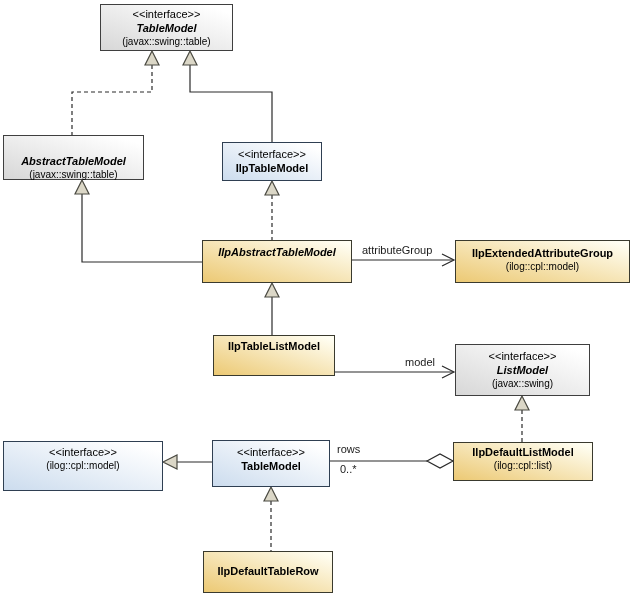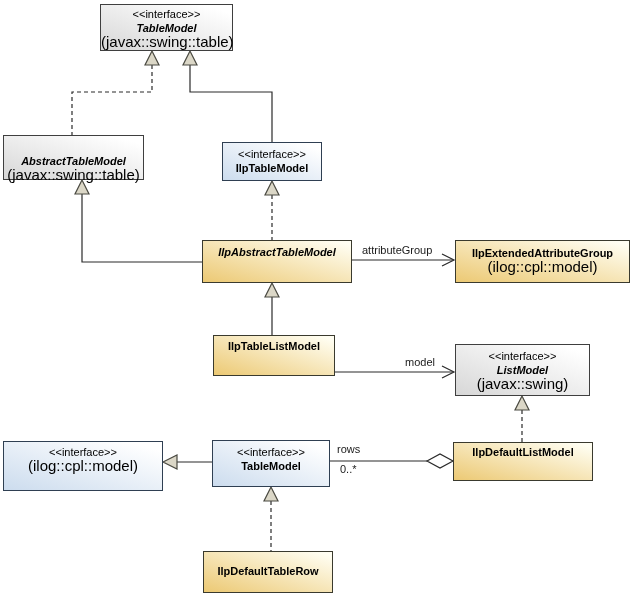--- a/index.html
+++ b/index.html
@@ -14,21 +14,21 @@
     position:absolute;z-index:2;box-sizing:border-box;
     border:1px solid #3f3f3f;text-align:center;color:#000;
     padding-top:2px;line-height:14px;font-size:11px;
   }
   .cls.gray{background:linear-gradient(to bottom left,#ffffff 10%,#d7d7d7 100%);}
   .cls.yellow{background:linear-gradient(to bottom left,#fffef2 5%,#ecc974 100%);border-color:#3a3a2e;}
   .cls.blue{background:linear-gradient(to bottom left,#ffffff 10%,#ccdcee 100%);border-color:#2f3f52;}
   .stereo{font-size:11px;}
   .cname{font-size:11px;font-weight:bold;text-align:center;}
   .cname.italic{font-style:italic;}
-  .pkg{font-size:15px;}
+  .pkg{font-size:10px;}
   .edge-label{
     position:absolute;z-index:3;font-size:11px;color:#1a1a1a;white-space:nowrap;
   }
 </style>
 </head>
 <body>
 
 <div id="canvas">
 
   <svg class="wires" width="636" height="596" viewBox="0 0 636 596">
@@ -119,20 +119,21 @@
   </div>
 
   <div class="cls gray" style="left:455px;top:344px;width:135px;height:52px;padding-top:4px">
     <div class="stereo">&lt;&lt;interface&gt;&gt;</div>
     <div class="cname italic">ListModel</div>
     <div class="pkg">(javax::swing)</div>
   </div>
 
   <div class="cls yellow" style="left:453px;top:442px;width:140px;height:39px;">
     <div class="cname">IlpDefaultListModel</div>
+    <div class="pkg">(ilog::cpl::list)</div>
   </div>
 
   <div class="cls blue" style="left:3px;top:441px;width:160px;height:50px;padding-top:3px">
     <div class="stereo">&lt;&lt;interface&gt;&gt;</div>
     <div class="pkg">(ilog::cpl::model)</div>
   </div>
 
   <div class="cls blue" style="left:212px;top:440px;width:118px;height:47px;padding-top:4px">
     <div class="stereo">&lt;&lt;interface&gt;&gt;</div>
     <div class="cname">TableModel</div>

